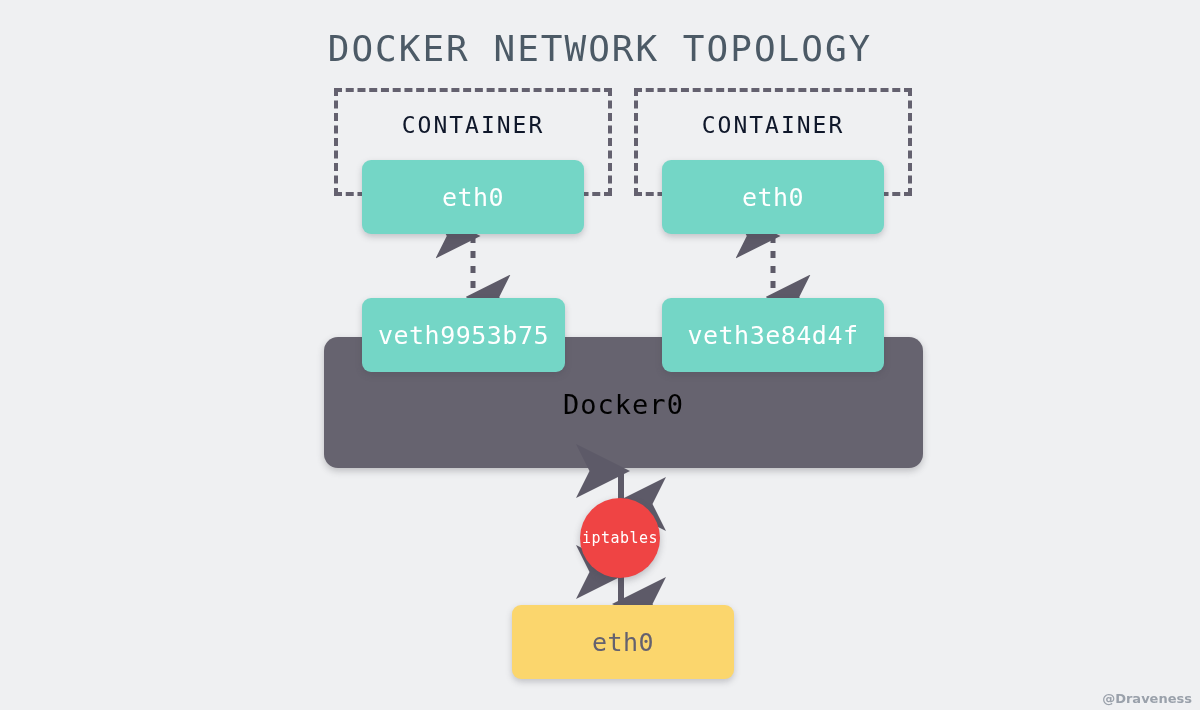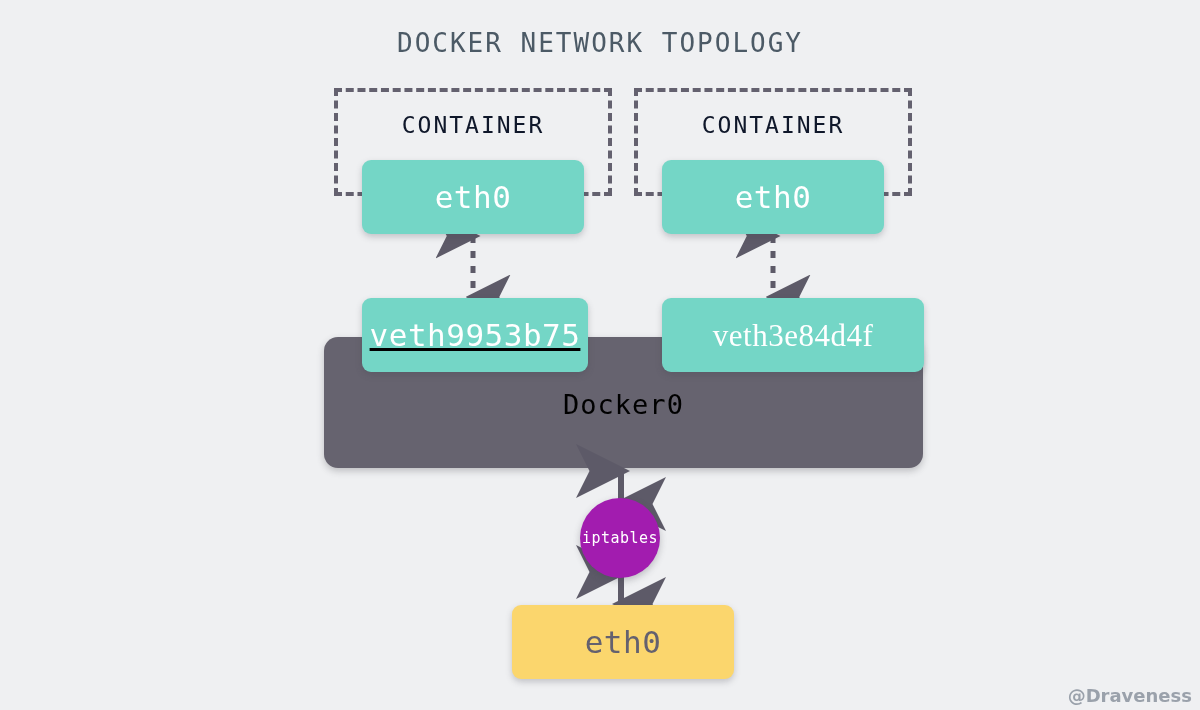--- a/index.html
+++ b/index.html
@@ -19,21 +19,21 @@
     height: 710px;
   }
 
   
   .title {
     position: absolute;
     left: 0;
     top: 28px;
     width: 1200px;
     text-align: center;
-    font-size: 26px;
+    font-size: 36px;
     letter-spacing: 2px;
     color: #4c5a66;
     font-family: "DejaVu Sans Mono", "Liberation Mono", monospace;
   }
 
   
   .container-box {
     position: absolute;
     border: 4px dashed #64616f;
     box-sizing: border-box;
@@ -71,34 +71,34 @@
   .node {
     position: absolute;
     border-radius: 9px;
     display: flex;
     align-items: center;
     justify-content: center;
     box-shadow: 0 3px 6px rgba(70,70,80,0.26);
     box-sizing: border-box;
   }
   .node span {
-    font-size: 31px;
+    font-size: 25px;
     letter-spacing: 0.5px;
     line-height: 1;
   }
   .node.teal { background: #74d6c6; }
   .node.teal span { color: #ffffff; }
   .node.amber { background: #fbd66d; }
   .node.amber span { color: #64616f; }
 
   
   .circle-node {
     position: absolute;
     border-radius: 50%;
-    background: #a21caf;
+    background: #ef4444;
     display: flex;
     align-items: center;
     justify-content: center;
     box-shadow: 0 3px 7px rgba(70,70,80,0.3);
   }
   .circle-node span {
     font-size: 15px;
     color: #ffffff;
     letter-spacing: 0.5px;
   }
@@ -111,21 +111,21 @@
     width: 1200px;
     height: 710px;
     pointer-events: none;
   }
 
   
   .watermark {
     position: absolute;
     right: 8px;
     bottom: 4px;
-    font-size: 18px;
+    font-size: 13px;
     color: #9aa1ab;
     font-family: "DejaVu Sans", "Liberation Sans", sans-serif;
     font-weight: bold;
   }
 
   
   .layer-back  { z-index: 1; }
   .layer-wire  { z-index: 2; }
   .layer-front { z-index: 3; }
 </style>
@@ -168,25 +168,25 @@
   </svg>
 
   <div class="node teal layer-front" style="left:362px; top:160px; width:222px; height:74px;">
     <span>eth0</span>
   </div>
 
   <div class="node teal layer-front" style="left:662px; top:160px; width:222px; height:74px;">
     <span>eth0</span>
   </div>
 
-  <div class="node teal layer-front" style="left:362px; top:298px; width:226px; height:74px;text-decoration:underline;">
+  <div class="node teal layer-front" style="left:362px; top:298px; width:203px; height:74px;">
     <span>veth9953b75</span>
   </div>
 
-  <div class="node teal layer-front" style="left:662px; top:298px; width:262px; height:74px;font-family:Liberation Serif, serif;">
+  <div class="node teal layer-front" style="left:662px; top:298px; width:222px; height:74px;">
     <span>veth3e84d4f</span>
   </div>
 
   <div class="circle-node layer-front" style="left:580px; top:498px; width:80px; height:80px;">
     <span>iptables</span>
   </div>
 
   <div class="node amber layer-front" style="left:512px; top:605px; width:222px; height:74px;">
     <span>eth0</span>
   </div>

